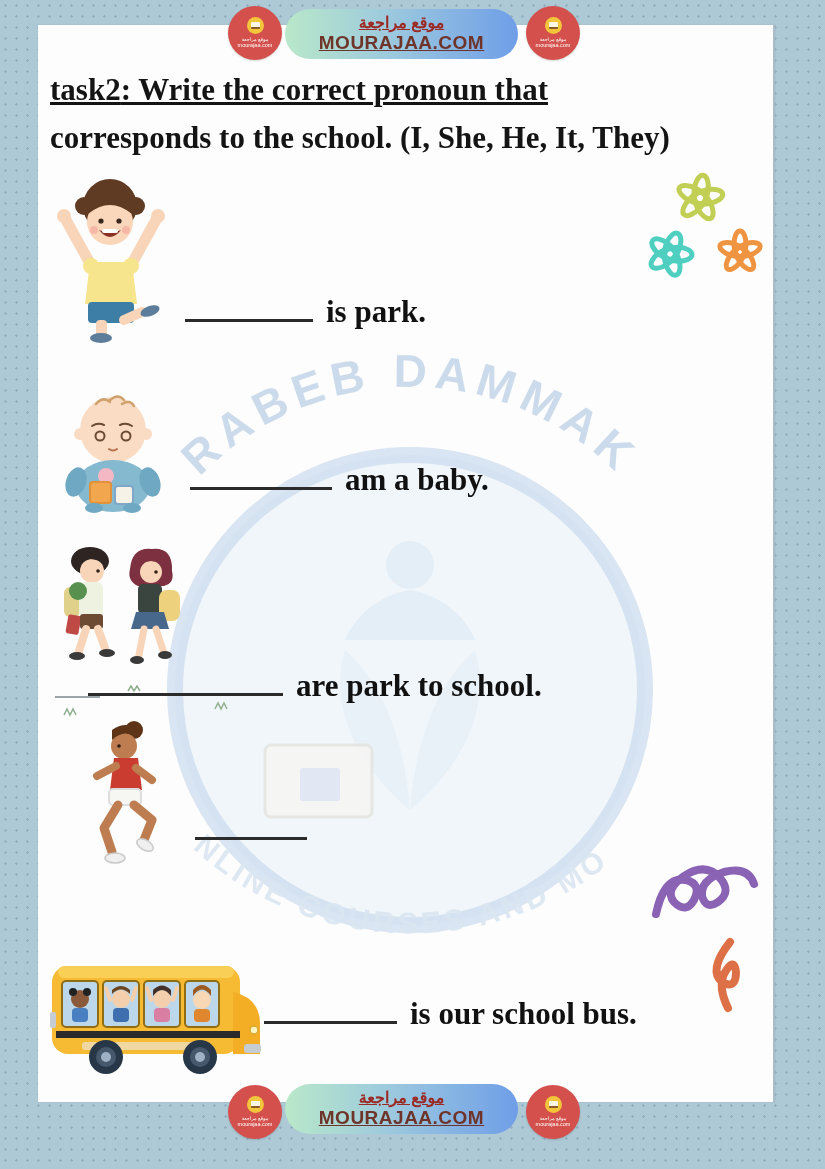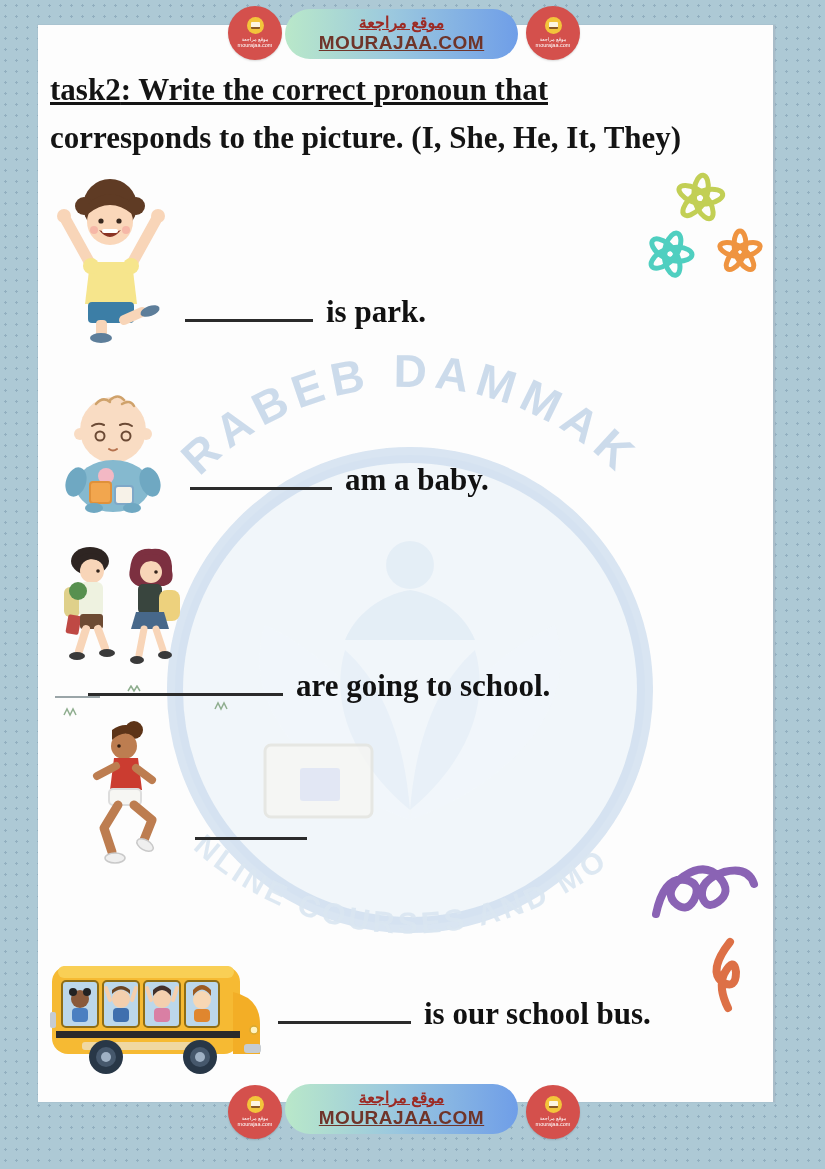--- a/index.html
+++ b/index.html
@@ -92,21 +92,21 @@
         <div class="book-shape"></div>
       </div>
     <div class="badge-ar">موقع مراجعة</div>
     <div class="badge-en">mourajaa.com</div>
   </div>
 
   <div class="task">
     <div class="task-line1">
       <span class="task-label">task2</span><span>: Write the correct pronoun that</span>
     </div>
-    <div class="task-line2">corresponds to the picture. (I, She, He, It, They)</div>
+    <div class="task-line2">corresponds to the school. (I, She, He, It, They)</div>
   </div>
 
   <svg class="art" style="left:638px;top:168px" width="140" height="130" viewBox="0 0 140 130">
     <g stroke="#c2cf55" stroke-width="5" fill="none" stroke-linecap="round">
       <ellipse cx="62" cy="22" rx="7" ry="15" transform="rotate(8 62 30)"></ellipse>
       <ellipse cx="62" cy="22" rx="7" ry="15" transform="rotate(80 62 30)"></ellipse>
       <ellipse cx="62" cy="22" rx="7" ry="15" transform="rotate(152 62 30)"></ellipse>
       <ellipse cx="62" cy="22" rx="7" ry="15" transform="rotate(224 62 30)"></ellipse>
       <ellipse cx="62" cy="22" rx="7" ry="15" transform="rotate(296 62 30)"></ellipse>
     </g>
@@ -208,21 +208,21 @@
     <ellipse cx="85" cy="117" rx="7" ry="4" fill="#3a3a3a"></ellipse>
     <ellipse cx="113" cy="112" rx="7" ry="4" fill="#3a3a3a"></ellipse>
   </svg>
   <svg class="ground" style="left:50px;top:685px" width="220" height="40" viewBox="0 0 220 40">
     <path d="M5,12 L50,12" stroke="#9aa5a8" stroke-width="2"></path>
     <path d="M14,30 l3,-6 l3,6 l3,-6 l3,6" stroke="#8fae8f" stroke-width="1.5" fill="none"></path>
     <path d="M165,24 l3,-6 l3,6 l3,-6 l3,6" stroke="#8fae8f" stroke-width="1.5" fill="none"></path>
     <path d="M78,6 l3,-5 l3,5 l3,-5 l3,5" stroke="#8fae8f" stroke-width="1.5" fill="none"></path>
   </svg>
   <div class="ex-row" style="left:88px;top:668px">
-    <span class="blank" style="width:195px"></span><span class="sentence">are going to school.</span>
+    <span class="blank" style="width:195px"></span><span class="sentence">are park to school.</span>
   </div>
 
   <svg class="art" style="left:82px;top:718px" width="100" height="160" viewBox="0 0 100 160">
     <circle cx="52" cy="12" r="9" fill="#5d3418"></circle>
     <circle cx="42" cy="28" r="13" fill="#bd7d50"></circle>
     <path d="M30,22 Q42,10 56,20 L56,12 Q44,2 30,12 Z" fill="#5d3418"></path>
     <circle cx="37" cy="28" r="1.8" fill="#2e1c10"></circle>
     <path d="M32,40 L56,40 L60,72 L28,72 Z" fill="#cb3c30"></path>
     <line x1="34" y1="48" x2="15" y2="58" stroke="#bd7d50" stroke-width="8" stroke-linecap="round"></line>
     <line x1="54" y1="50" x2="70" y2="62" stroke="#bd7d50" stroke-width="8" stroke-linecap="round"></line>
@@ -274,21 +274,21 @@
     </g>
     <rect x="34" y="90" width="120" height="8" rx="3" fill="#ececec" opacity="0.6"></rect>
     <circle cx="58" cy="105" r="17" fill="#283747"></circle>
       <circle cx="58" cy="105" r="10" fill="#46586c"></circle>
       <circle cx="58" cy="105" r="5" fill="#9fb1c4"></circle>
     <circle cx="152" cy="105" r="17" fill="#283747"></circle>
       <circle cx="152" cy="105" r="10" fill="#46586c"></circle>
       <circle cx="152" cy="105" r="5" fill="#9fb1c4"></circle>
     <rect x="2" y="60" width="6" height="16" rx="2" fill="#c6ccd2"></rect>
   </svg>
-  <div class="ex-row" style="left:278px;top:996px">
+  <div class="ex-row" style="left:264px;top:996px">
     <span class="blank" style="width:133px"></span><span class="sentence">is our school bus.</span>
   </div>
 
   <div class="pill" style="left:285px;top:1084px">
     <div class="pill-ar">موقع مراجعة</div>
     <div class="pill-en">MOURAJAA.COM</div>
   </div>
   <div class="badge" style="left:228px;top:1085px">
     <div class="badge-dot">
         <div class="book-shape"></div>

